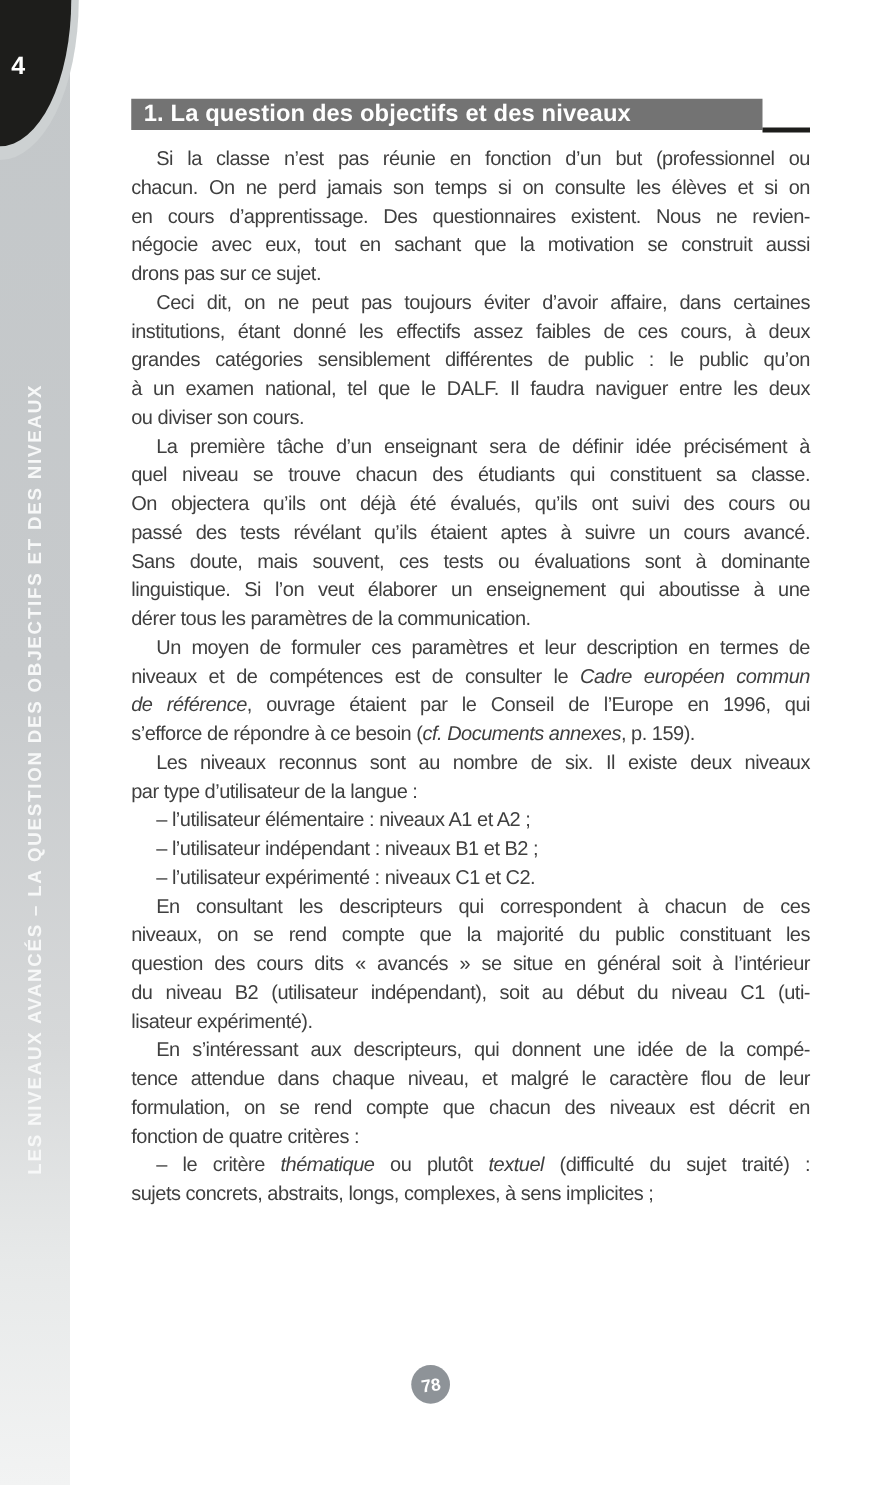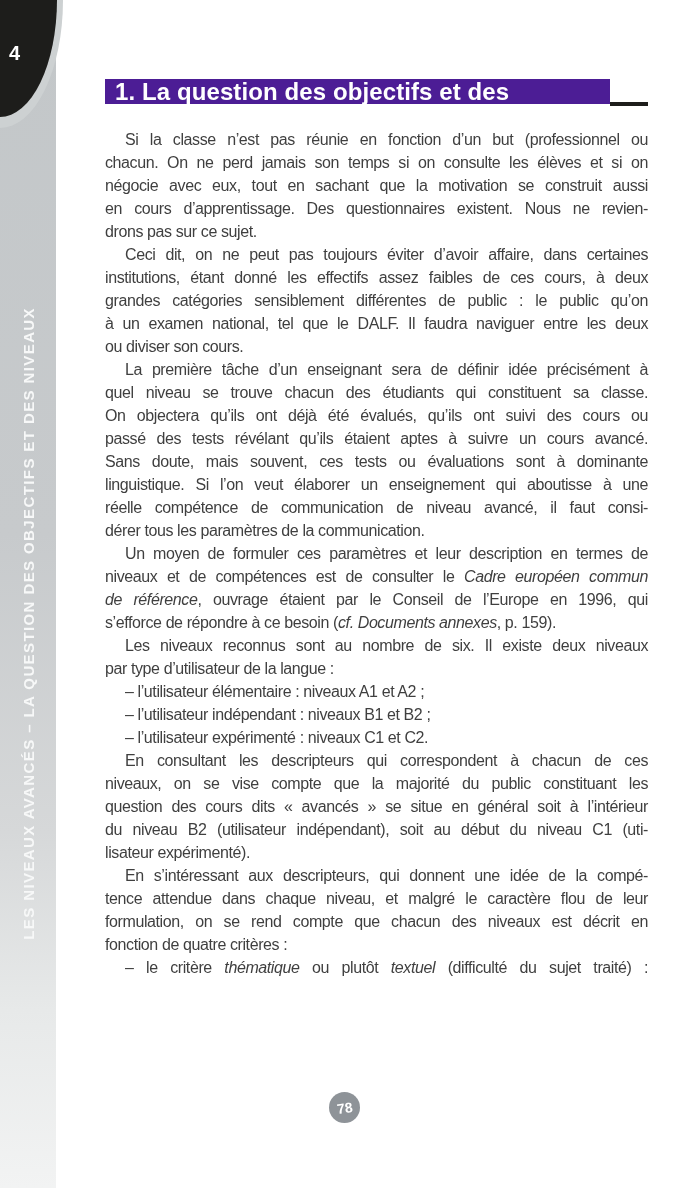--- a/index.html
+++ b/index.html
@@ -22,27 +22,27 @@
   
   .side-label-box { position:absolute; left:0; top:182px; width:56px; height:758px;
     display:flex; justify-content:center; align-items:flex-end; z-index:5; }
   .side-label { writing-mode:vertical-rl; transform:rotate(180deg);
     color:#f7f8f8; font-weight:bold; font-size:15px; letter-spacing:1.4px;
     white-space:nowrap; }
 
   
   .heading-row { position:absolute; left:105px; top:79px; width:543px; height:27px;
     display:flex; align-items:flex-start; }
-  .heading-bar { flex:1 1 auto; height:25px; background:#4c1d95; color:#ffffff;
-    font-size:24px; font-weight:bold; line-height:25px; padding:0 10px;
+  .heading-bar { flex:1 1 auto; height:25px; background:#737373; color:#ffffff;
+    font-size:19px; font-weight:bold; line-height:25px; padding:0 10px;
     letter-spacing:0.1px; }
   .heading-tail { flex:0 0 38px; height:4px; background:#1d1d1b; align-self:flex-end; }
 
   
-  .body-text { position:absolute; left:105px; top:128px; width:543px;
+  .body-text { position:absolute; left:105px; top:116px; width:543px;
     font-size:16px; line-height:23px; color:#3f3f3f; letter-spacing:-0.4px; }
   .line { height:23px; text-align:justify; text-align-last:justify; hyphens:none; }
   .line.no-stretch { text-align-last:left; }
   .line.indent { text-indent:20px; }
   .line i { font-style:italic; }
 
   
   .page-badge { position:absolute; left:329px; top:1092px; width:31px; height:31px;
     border-radius:50%; background:#8e9398; display:flex; align-items:center;
     justify-content:center; z-index:2; }
@@ -66,54 +66,54 @@
   <div class="heading-row">
     <div class="heading-bar">
       <span>1. La question des objectifs et des niveaux</span>
     </div>
     <div class="heading-tail"></div>
   </div>
 
   <div class="body-text">
       <div class="line indent"><span>Si la classe n’est pas réunie en fonction d’un but (professionnel ou</span></div>
       <div class="line"><span>chacun. On ne perd jamais son temps si on consulte les élèves et si on</span></div>
+      <div class="line"><span>en cours d’apprentissage. Des questionnaires existent. Nous ne revien-</span></div>
       <div class="line"><span>négocie avec eux, tout en sachant que la motivation se construit aussi</span></div>
-      <div class="line"><span>en cours d’apprentissage. Des questionnaires existent. Nous ne revien-</span></div>
       <div class="line no-stretch"><span>drons pas sur ce sujet.</span></div>
       <div class="line indent"><span>Ceci dit, on ne peut pas toujours éviter d’avoir affaire, dans certaines</span></div>
       <div class="line"><span>institutions, étant donné les effectifs assez faibles de ces cours, à deux</span></div>
       <div class="line"><span>grandes catégories sensiblement différentes de public : le public qu’on</span></div>
       <div class="line"><span>à un examen national, tel que le DALF. Il faudra naviguer entre les deux</span></div>
       <div class="line no-stretch"><span>ou diviser son cours.</span></div>
       <div class="line indent"><span>La première tâche d’un enseignant sera de définir idée précisément à</span></div>
       <div class="line"><span>quel niveau se trouve chacun des étudiants qui constituent sa classe.</span></div>
       <div class="line"><span>On objectera qu’ils ont déjà été évalués, qu’ils ont suivi des cours ou</span></div>
       <div class="line"><span>passé des tests révélant qu’ils étaient aptes à suivre un cours avancé.</span></div>
       <div class="line"><span>Sans doute, mais souvent, ces tests ou évaluations sont à dominante</span></div>
       <div class="line"><span>linguistique. Si l’on veut élaborer un enseignement qui aboutisse à une</span></div>
-      <div class="line"><span>réelle compétence de communication de niveau avancé, il faut consi-</span></div>
       <div class="line no-stretch"><span>dérer tous les paramètres de la communication.</span></div>
       <div class="line indent"><span>Un moyen de formuler ces paramètres et leur description en termes de</span></div>
       <div class="line"><span>niveaux et de compétences est de consulter le </span><i>Cadre européen commun</i></div>
       <div class="line"><i>de référence</i><span>, ouvrage étaient par le Conseil de l’Europe en 1996, qui</span></div>
       <div class="line no-stretch"><span>s’efforce de répondre à ce besoin (</span><i>cf. Documents annexes</i><span>, p. 159).</span></div>
       <div class="line indent"><span>Les niveaux reconnus sont au nombre de six. Il existe deux niveaux</span></div>
       <div class="line no-stretch"><span>par type d’utilisateur de la langue :</span></div>
       <div class="line indent no-stretch"><span>– l’utilisateur élémentaire : niveaux A1 et A2 ;</span></div>
       <div class="line indent no-stretch"><span>– l’utilisateur indépendant : niveaux B1 et B2 ;</span></div>
       <div class="line indent no-stretch"><span>– l’utilisateur expérimenté : niveaux C1 et C2.</span></div>
       <div class="line indent"><span>En consultant les descripteurs qui correspondent à chacun de ces</span></div>
-      <div class="line"><span>niveaux, on se vise compte que la majorité du public constituant les</span></div>
+      <div class="line"><span>niveaux, on se rend compte que la majorité du public constituant les</span></div>
       <div class="line"><span>question des cours dits « avancés » se situe en général soit à l’intérieur</span></div>
       <div class="line"><span>du niveau B2 (utilisateur indépendant), soit au début du niveau C1 (uti-</span></div>
       <div class="line no-stretch"><span>lisateur expérimenté).</span></div>
       <div class="line indent"><span>En s’intéressant aux descripteurs, qui donnent une idée de la compé-</span></div>
       <div class="line"><span>tence attendue dans chaque niveau, et malgré le caractère flou de leur</span></div>
       <div class="line"><span>formulation, on se rend compte que chacun des niveaux est décrit en</span></div>
       <div class="line no-stretch"><span>fonction de quatre critères :</span></div>
       <div class="line indent"><span>– le critère </span><i>thématique</i><span> ou plutôt </span><i>textuel</i><span> (difficulté du sujet traité) :</span></div>
+      <div class="line no-stretch"><span>sujets concrets, abstraits, longs, complexes, à sens implicites ;</span></div>
     </div>
 
   <div class="page-badge">
     <span>78</span>
   </div>
 
 </div>
 
 </body></html>

